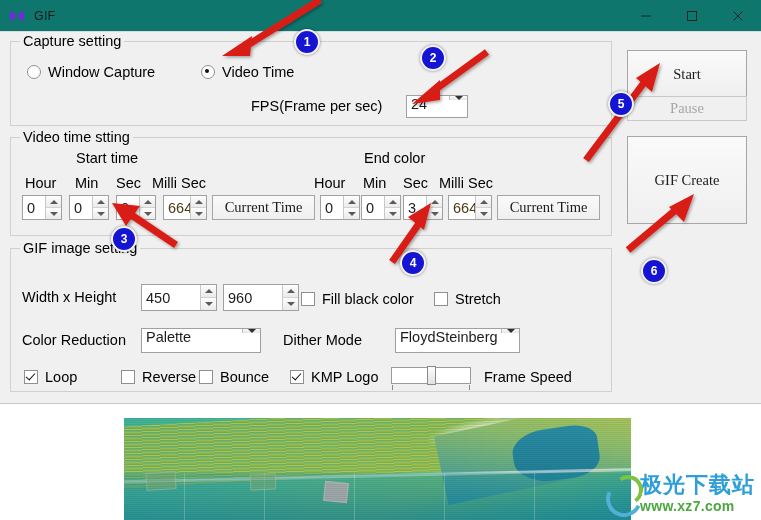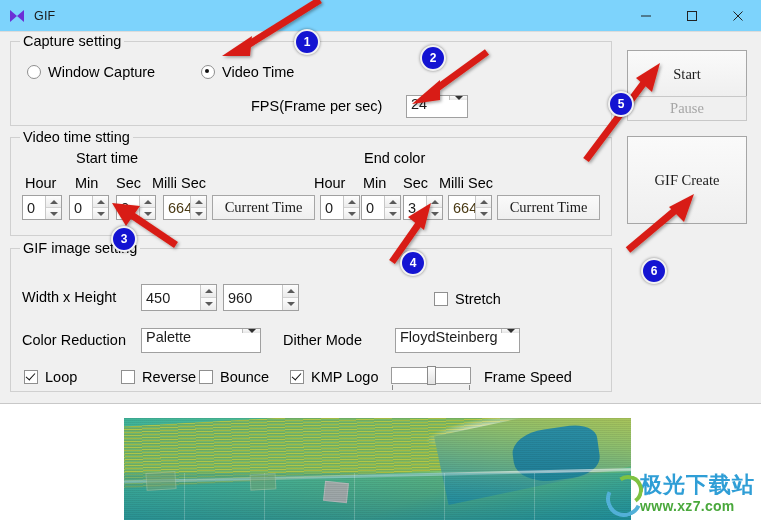--- a/index.html
+++ b/index.html
@@ -12,21 +12,21 @@
   #app {
     position: relative;
     width: 761px; height: 520px;
     background: #ffffff;
   }
 
   
   .titlebar {
     position: absolute; left: 0; top: 0;
     width: 761px; height: 31px;
-    background: #7dd3fc;
+    background: #0f766e;
     display: flex; align-items: center;
   }
   .title-icon {
     margin-left: 8px; width: 18px; height: 18px;
     display: flex; align-items: center; justify-content: center;
   }
   .title-text {
     margin-left: 8px;
     font-size: 12.5px; color: #1a1a1a;
     letter-spacing: .2px;
@@ -524,20 +524,24 @@
           <div class="spin">
             <div>
                 <span class="tri-up"></span>
               </div>
             <div>
                 <span class="tri-dn"></span>
               </div>
           </div>
         </div>
 
+        <div class="cb" style="left:290px; top:42px;">
+          <span class="box"></span>
+          <span class="cl">Fill black color</span>
+        </div>
         <div class="cb" style="left:423px; top:42px;">
           <span class="box"></span>
           <span class="cl">Stretch</span>
         </div>
 
         <div class="lbl" style="left:11px; top:83px;">Color Reduction</div>
         <div class="combo" style="left:130px; top:79px; width:120px; height:25px;">
           <div class="cval">Palette</div>
           <div class="carrow">
               <i></i>

